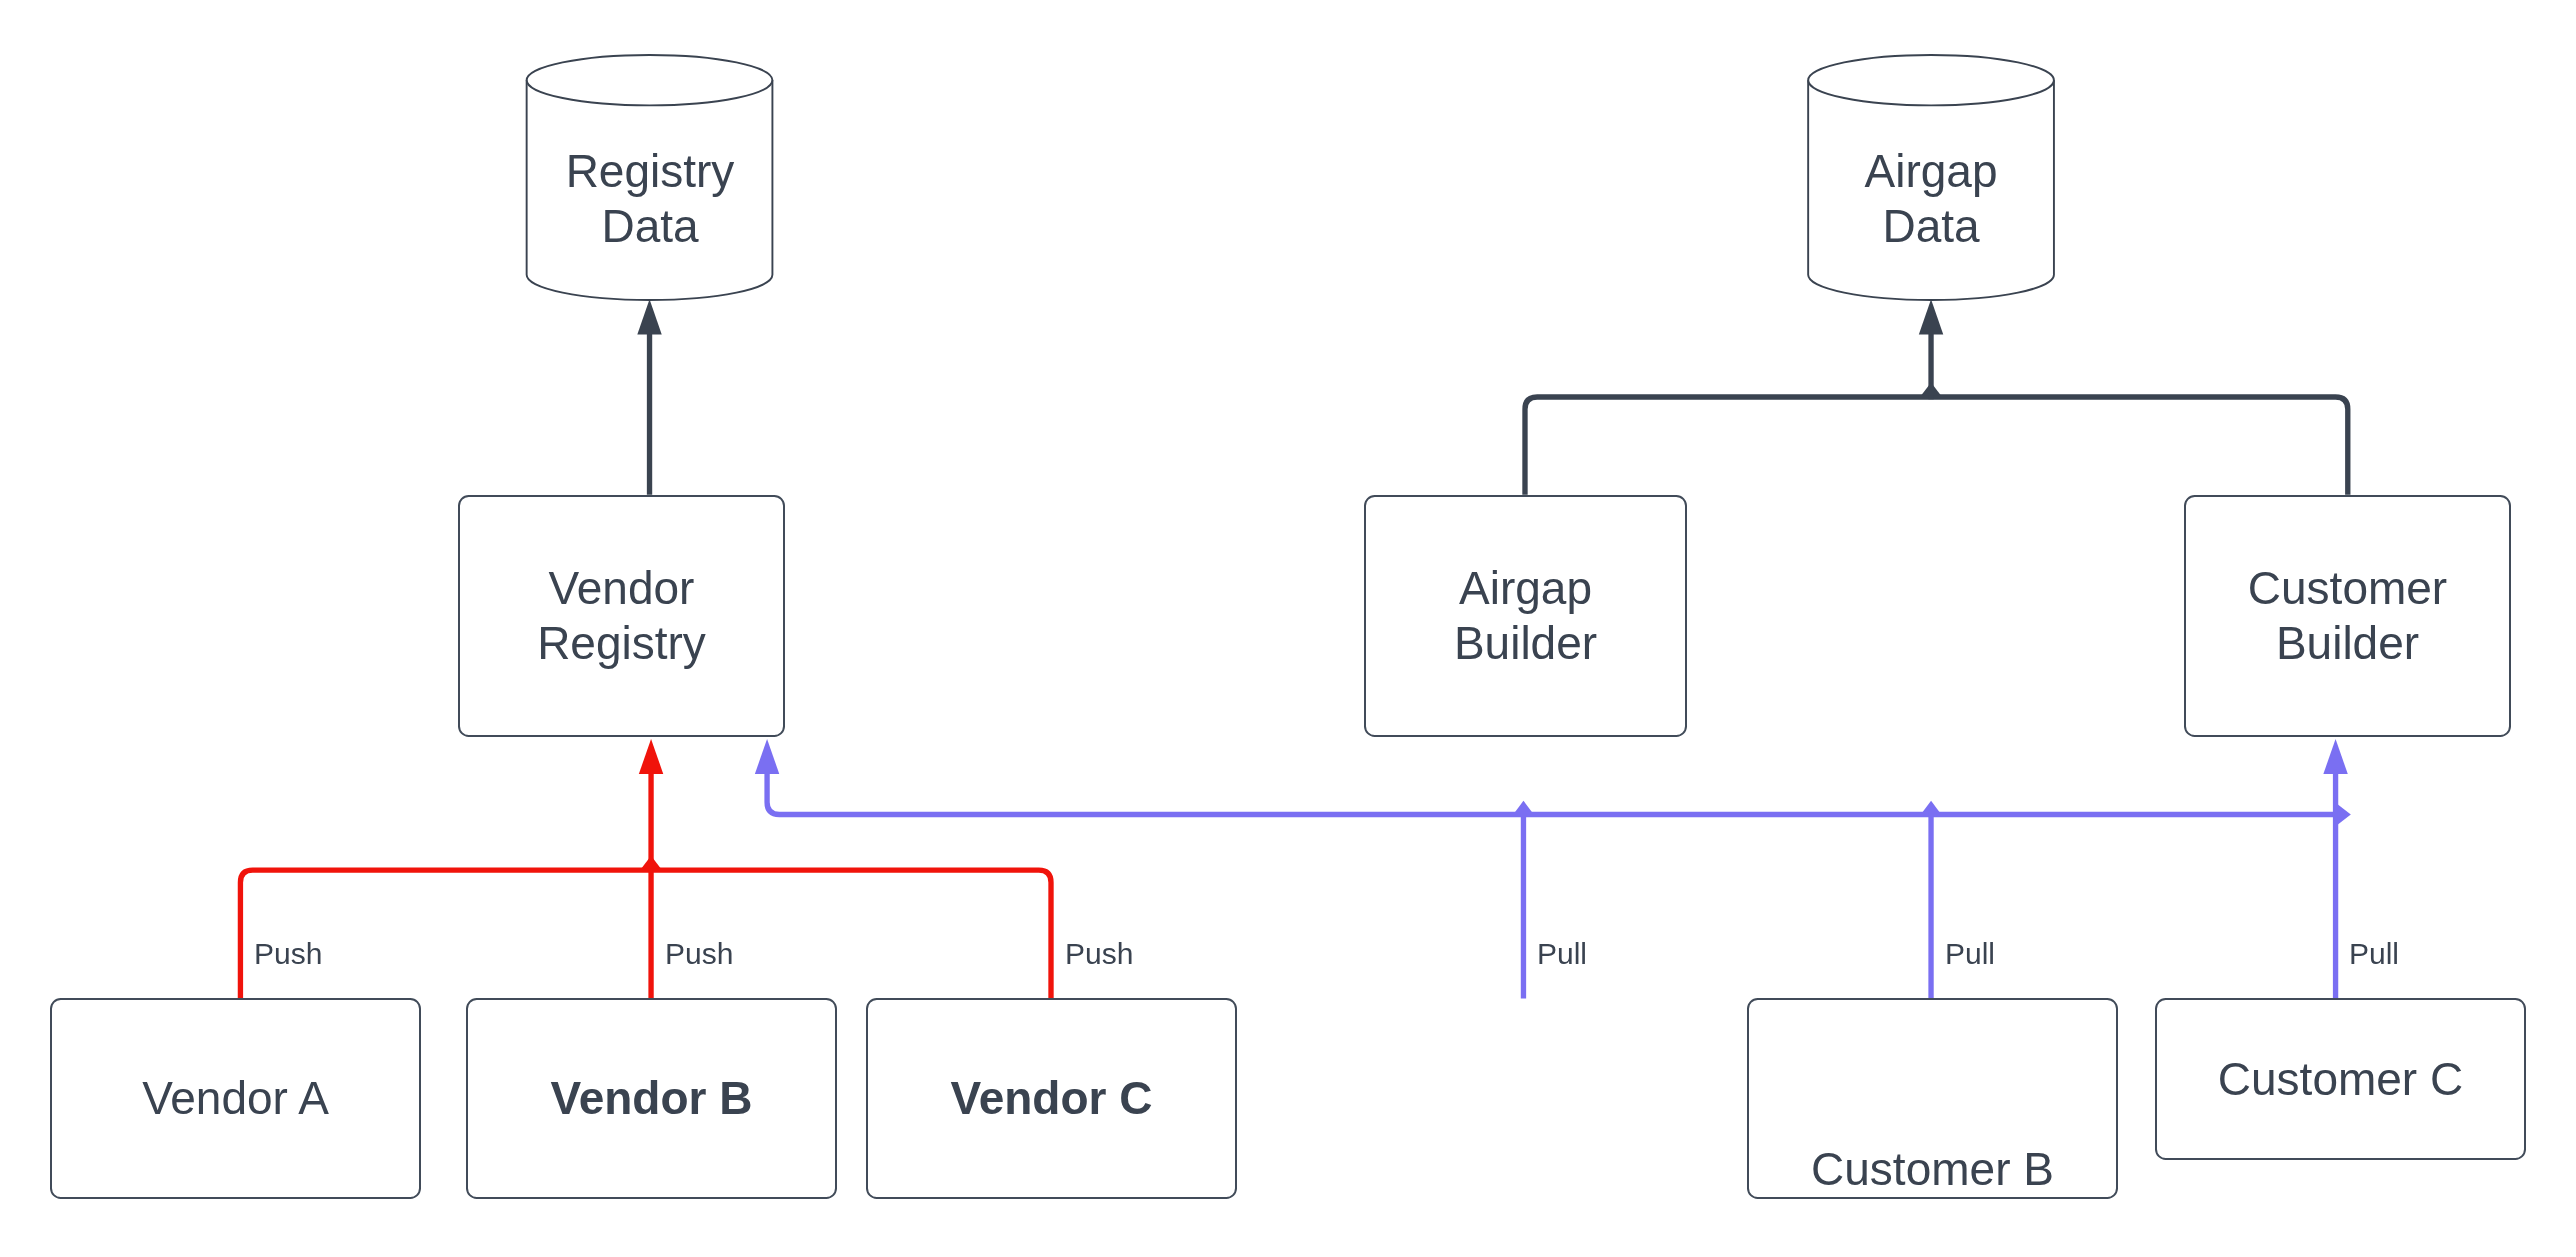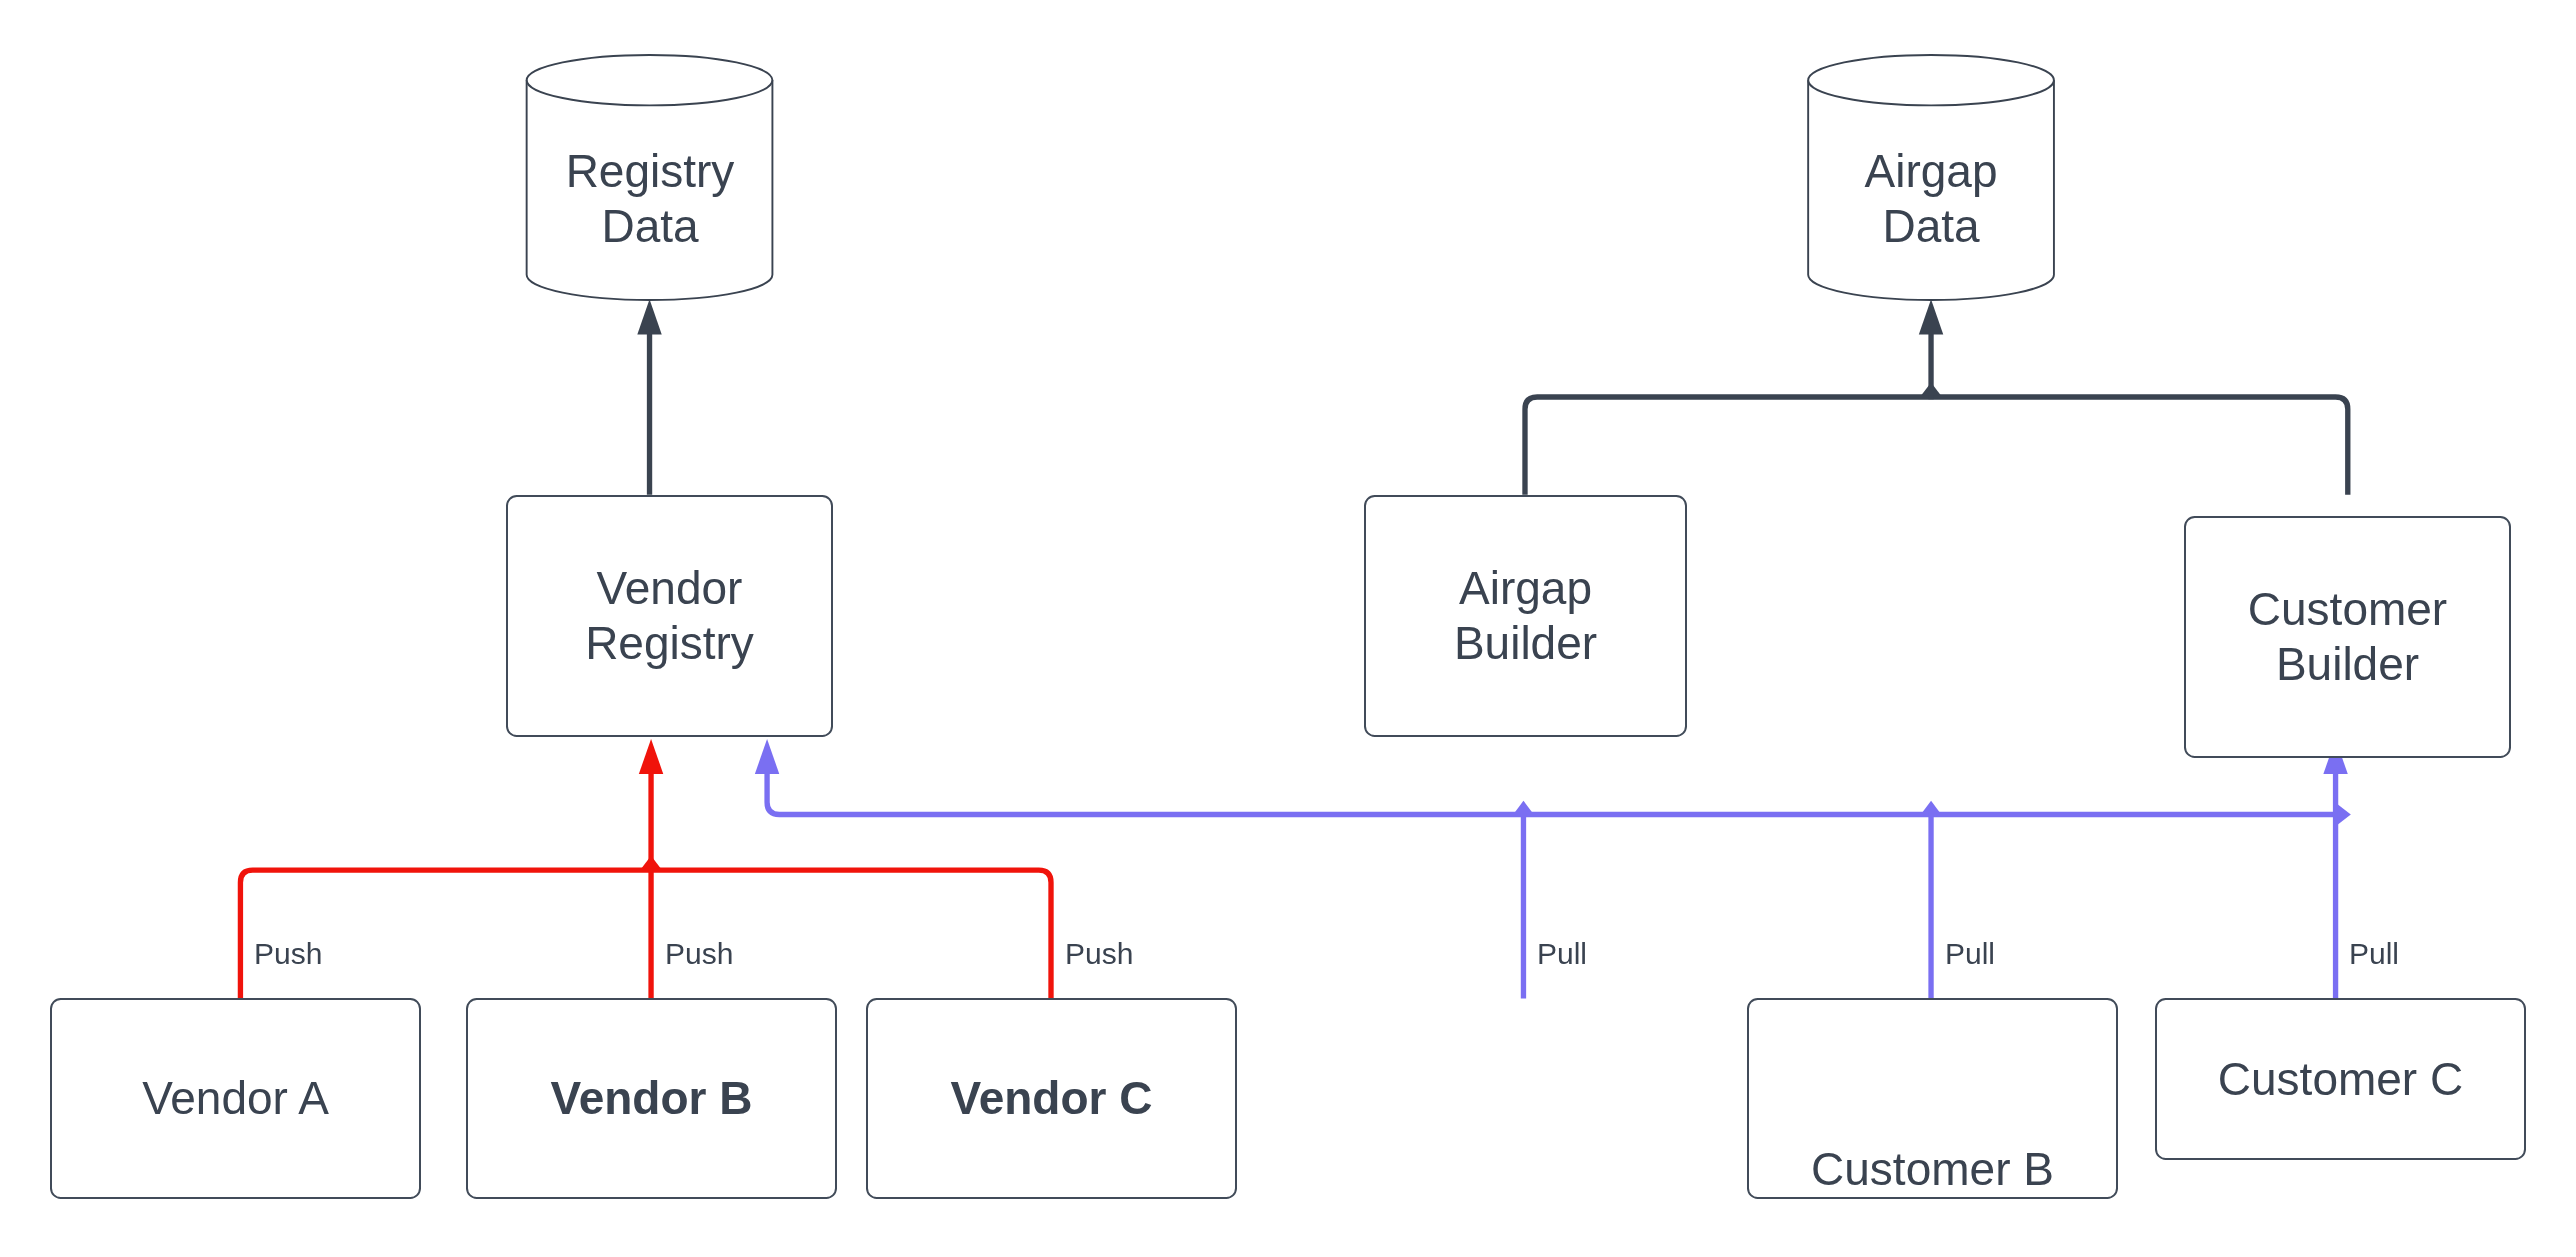--- a/index.html
+++ b/index.html
@@ -90,29 +90,29 @@
 
   <div class="cyl-label" style="left:527px;top:144px;width:246px;">
     <div>Registry</div>
     <div>Data</div>
   </div>
   <div class="cyl-label" style="left:1808px;top:144px;width:246px;">
     <div>Airgap</div>
     <div>Data</div>
   </div>
 
-  <div class="node" style="left:506px;top:495px;width:327px;height:242px;">
+  <div class="node" style="left:458px;top:495px;width:327px;height:242px;">
     <div>Vendor</div>
     <div>Registry</div>
   </div>
   <div class="node" style="left:1364px;top:495px;width:323px;height:242px;">
     <div>Airgap</div>
     <div>Builder</div>
   </div>
-  <div class="node" style="left:2184px;top:495px;width:327px;height:242px;margin-top:21px;">
+  <div class="node" style="left:2184px;top:495px;width:327px;height:242px;">
     <div>Customer</div>
     <div>Builder</div>
   </div>
 
   <div class="node" style="left:50px;top:998px;width:371px;height:201px;">
     <div>Vendor A</div>
   </div>
   <div class="node" style="left:466px;top:998px;width:371px;height:201px;font-weight:bold;">
     <div>Vendor B</div>
   </div>

